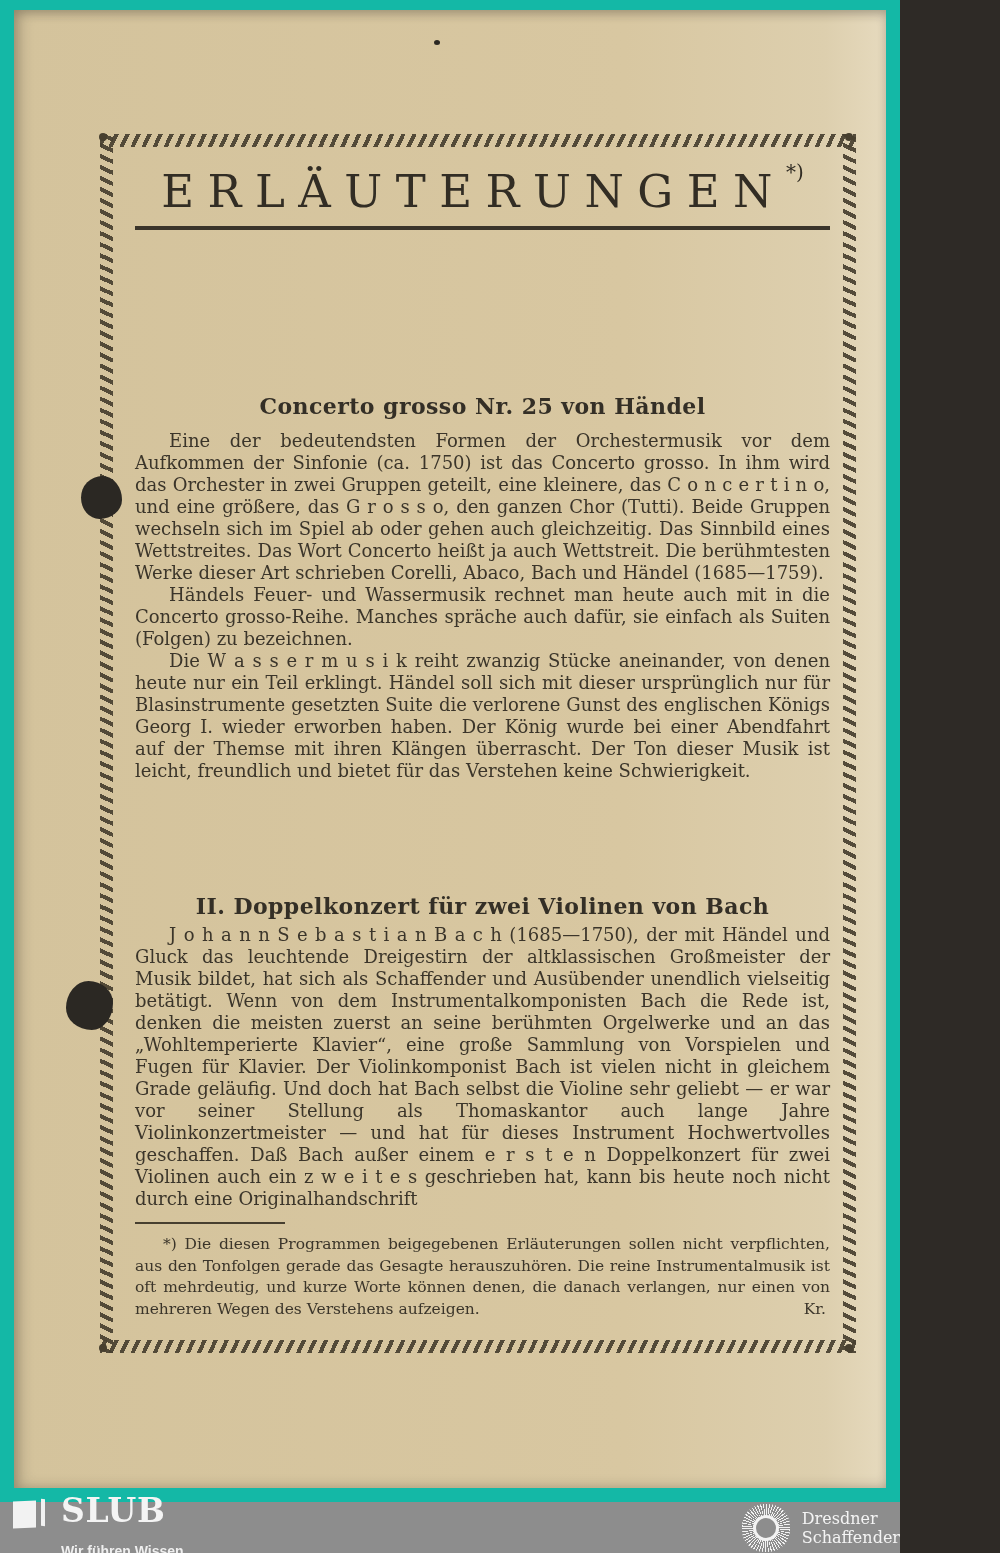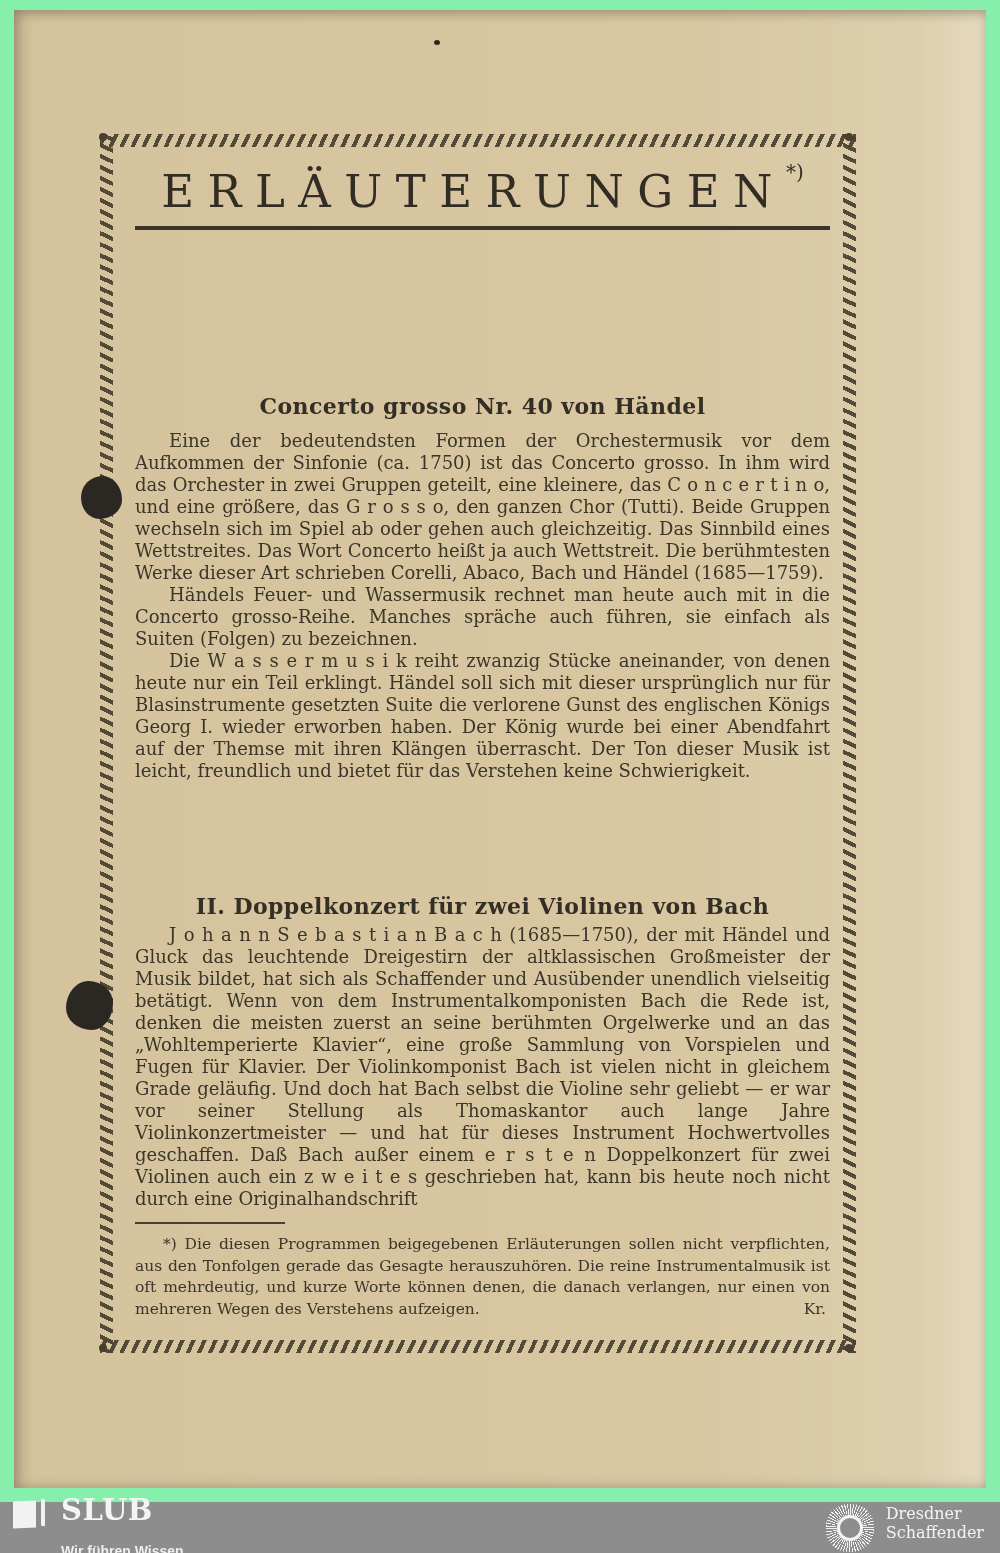--- a/index.html
+++ b/index.html
@@ -1,16 +1,16 @@
 <!DOCTYPE html>
 <html><head>
 <meta charset="utf-8">
 <style>
   html,body{margin:0;padding:0;background:#2e2a26;}
-  .stage{position:relative;width:1000px;height:1553px;background:#86efac;overflow:hidden;
+  .stage{position:relative;width:900px;height:1553px;background:#14b8a6;overflow:hidden;
          font-family:"DejaVu Serif","Liberation Serif",serif;text-decoration:underline;}
   
   .paper{position:absolute;left:14px;top:10px;right:14px;bottom:65px;
          background:linear-gradient(90deg,#d4c39c 0%,#d8c7a1 70%,#ddcfae 93%,#e6dabe 100%);
          box-shadow:inset 6px 0 14px rgba(40,35,28,.25), inset 0 4px 10px rgba(40,35,28,.18);}
   
   .chain{position:absolute;opacity:.92;}
   .chain-h{height:13px;left:86px;width:756px;
            background:repeating-linear-gradient(115deg,rgba(0,0,0,0) 0 3px,#473f2f 3px 7px,rgba(0,0,0,0) 7px 10px);}
   .chain-v{width:13px;top:124px;height:1219px;
@@ -47,24 +47,24 @@
   .footer{position:absolute;left:0;right:0;bottom:0;height:51px;background:#8d8d8d;
           display:flex;align-items:center;justify-content:space-between;
           font-family:"Liberation Sans",sans-serif;}
   .slub{display:flex;align-items:flex-start;margin-left:13px;gap:10px;}
   .book-icon{position:relative;width:38px;height:32px;margin-top:2px;}
   .book-icon .page-l{position:absolute;left:0;top:2px;width:23px;height:27px;background:#f2f2f2;
                      transform:skewY(-3deg);}
   .book-icon .page-r{position:absolute;left:28px;top:0;width:4px;height:27px;background:#f2f2f2;
                      transform:skewY(6deg);}
   .slub-text{display:flex;flex-direction:column;}
-  .slub-name{font-family:"DejaVu Serif",serif;font-weight:bold;font-size:29px;line-height:27px;
+  .slub-name{font-family:"DejaVu Serif",serif;font-weight:bold;font-size:33px;line-height:27px;
              color:#f4f4f4;letter-spacing:.02em;}
   .slub-tag{font-size:14px;font-weight:bold;color:#efefef;margin-top:19px;}
-  .partner{display:flex;gap:12px;margin-right:16px;}
+  .partner{display:flex;align-items:center;gap:12px;}
   .sunburst-icon{position:relative;width:48px;height:48px;border-radius:46%;
         background:repeating-conic-gradient(#f3f3f3 0deg 2.6deg,rgba(0,0,0,0) 2.6deg 7.2deg);}
   .sunburst-icon::after{content:"";position:absolute;left:14px;top:14px;width:20px;height:20px;
         border-radius:50%;background:#8d8d8d;box-shadow:0 0 0 3px #f3f3f3;}
   .partner-text{font-family:"DejaVu Serif",serif;font-size:16px;line-height:19px;color:#f4f4f4;}
 </style>
 </head>
 <body>
 
 <div class="stage">
@@ -82,25 +82,25 @@
 
     <div class="blob blob-1"></div>
     <div class="blob blob-2"></div>
     <div class="blob speck"></div>
 
     <div class="content">
 
       <h1 class="doc-title"><span>ERLÄUTERUNGEN</span><sup>*)</sup></h1>
       <div class="title-rule"></div>
 
-      <h2 class="h-sec h-sec-1">Concerto grosso Nr. 40 von Händel</h2>
+      <h2 class="h-sec h-sec-1">Concerto grosso Nr. 25 von Händel</h2>
 
       <div class="pgroup pgroup-1">
         <p>Eine der bedeutendsten Formen der Orchestermusik vor dem Aufkommen der Sinfonie (ca. 1750) ist das Concerto grosso. In ihm wird das Orchester in zwei Gruppen geteilt, eine kleinere, das C o n c e r t i n o, und eine größere, das G r o s s o, den ganzen Chor (Tutti). Beide Gruppen wechseln sich im Spiel ab oder gehen auch gleichzeitig. Das Sinnbild eines Wettstreites. Das Wort Concerto heißt ja auch Wettstreit. Die berühmtesten Werke dieser Art schrieben Corelli, Abaco, Bach und Händel (1685—1759).</p>
-        <p>Händels Feuer- und Wassermusik rechnet man heute auch mit in die Concerto grosso-Reihe. Manches spräche auch führen, sie einfach als Suiten (Folgen) zu bezeichnen.</p>
+        <p>Händels Feuer- und Wassermusik rechnet man heute auch mit in die Concerto grosso-Reihe. Manches spräche auch dafür, sie einfach als Suiten (Folgen) zu bezeichnen.</p>
         <p>Die W a s s e r m u s i k reiht zwanzig Stücke aneinander, von denen heute nur ein Teil erklingt. Händel soll sich mit dieser ursprünglich nur für Blasinstrumente gesetzten Suite die verlorene Gunst des englischen Königs Georg I. wieder erworben haben. Der König wurde bei einer Abendfahrt auf der Themse mit ihren Klängen überrascht. Der Ton dieser Musik ist leicht, freundlich und bietet für das Verstehen keine Schwierigkeit.</p>
       </div>
 
       <h2 class="h-sec h-sec-2">II. Doppelkonzert für zwei Violinen von Bach</h2>
 
       <div class="pgroup pgroup-2">
         <p>J o h a n n  S e b a s t i a n  B a c h (1685—1750), der mit Händel und Gluck das leuchtende Dreigestirn der altklassischen Großmeister der Musik bildet, hat sich als Schaffender und Ausübender unendlich vielseitig betätigt. Wenn von dem Instrumentalkomponisten Bach die Rede ist, denken die meisten zuerst an seine berühmten Orgelwerke und an das „Wohltemperierte Klavier“, eine große Sammlung von Vorspielen und Fugen für Klavier. Der Violinkomponist Bach ist vielen nicht in gleichem Grade geläufig. Und doch hat Bach selbst die Violine sehr geliebt — er war vor seiner Stellung als Thomaskantor auch lange Jahre Violinkonzertmeister — und hat für dieses Instrument Hochwertvolles geschaffen. Daß Bach außer einem e r s t e n Doppelkonzert für zwei Violinen auch ein z w e i t e s geschrieben hat, kann bis heute noch nicht durch eine Originalhandschrift</p>
       </div>
 
       <div class="fn-rule"></div>

